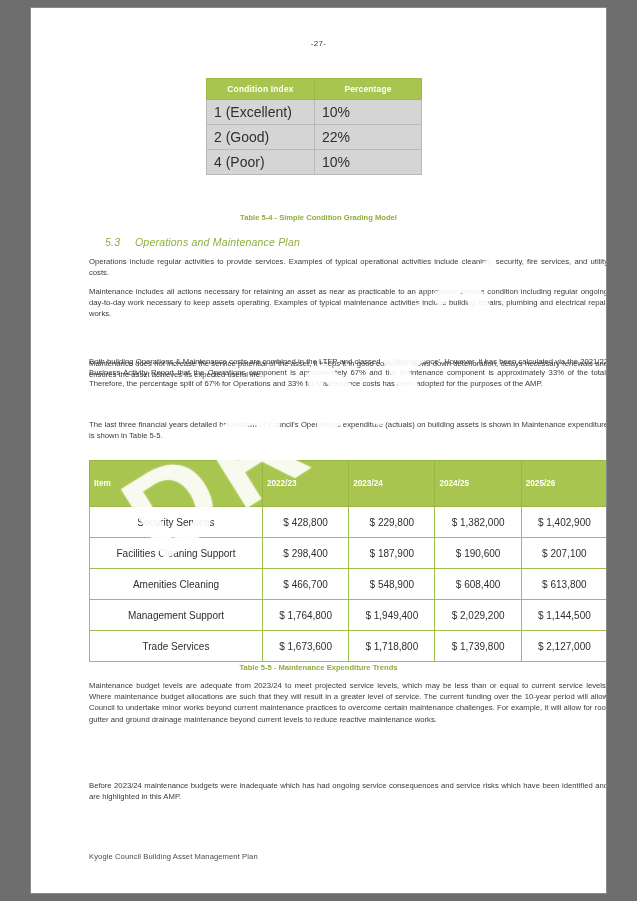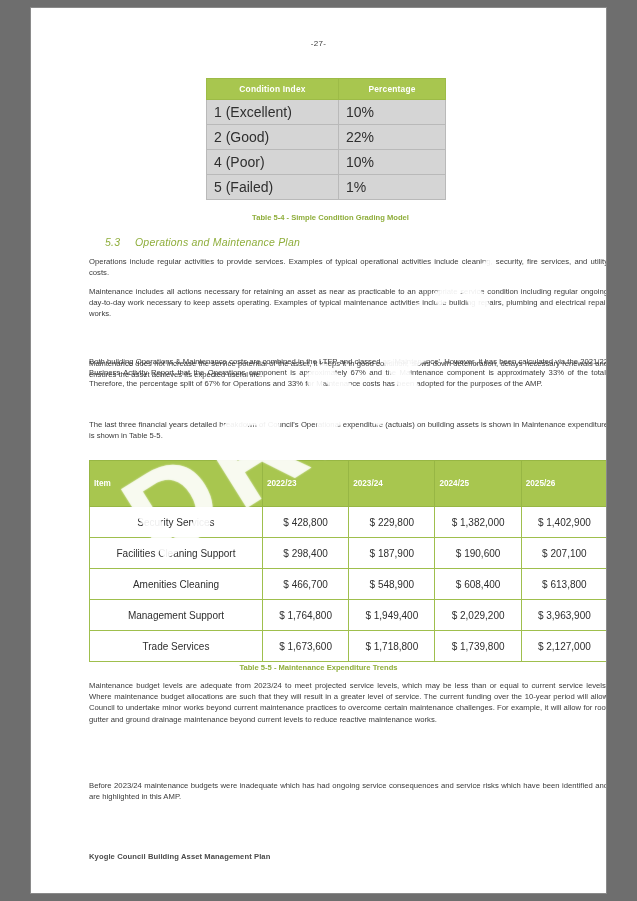--- a/index.html
+++ b/index.html
@@ -37,21 +37,21 @@
     text-align: center;
     font-size: 8px;
     color: #3b3b3b;
     letter-spacing: 0.3px;
   }
   
   .cond-table {
     position: absolute;
     top: 70px;
     left: 175px;
-    width: 240px;
+    width: 216px;
     border-collapse: collapse;
     font-size: 8.2px;
     color: #2c2c2c;
   }
   .cond-table th {
     background: #a8c64f;
     color: #ffffff;
     font-weight: bold;
     font-size: 8.4px;
     padding: 5px 6px;
@@ -68,21 +68,21 @@
   }
   .cond-table td.pct { width: 92px; }
   .tbl-caption {
     position: absolute;
     width: 100%;
     text-align: center;
     font-size: 7.6px;
     font-weight: bold;
     color: #8fae3c;
   }
-  #cond-caption { top: 205px; left: 0; margin-left: 12px; }
+  #cond-caption { top: 205px; left: 0; }
   
   .sec-head {
     position: absolute;
     left: 74px;
     top: 228px;
     font-size: 10.5px;
     font-weight: normal;
     font-style: italic;
     color: #8fae3c;
     letter-spacing: 0.2px;
@@ -136,21 +136,21 @@
     font-weight: bold;
     background: #ffffff;
   }
   #maint-caption { top: 655px; left: 0; }
   
   .footer {
     position: absolute;
     left: 58px;
     bottom: 32px;
     font-size: 7.6px;
-    font-weight: bold;
+    font-weight: normal;
     color: #4a4a4a;
     letter-spacing: 0.1px;
   }
   
   .watermark {
     position: absolute;
     left: 70px;
     top: 330px;
     font-size: 120px;
     font-weight: bold;
@@ -184,24 +184,20 @@
           <td class="pct">10%</td>
         </tr>
         <tr>
           <td>2 (Good)</td>
           <td class="pct">22%</td>
         </tr>
         <tr>
           <td>4 (Poor)</td>
           <td class="pct">10%</td>
         </tr>
-        <tr>
-          <td>5 (Failed)</td>
-          <td class="pct">1%</td>
-        </tr>
       </tbody>
     </table>
 
     <div class="tbl-caption blur" id="cond-caption">Table 5-4 - Simple Condition Grading Model</div>
 
     <div class="sec-head blur">
       <span class="num">5.3</span><span>Operations and Maintenance Plan</span>
     </div>
 
     <div class="body-text blur" id="p1">Operations include regular activities to provide services. Examples of typical operational activities include cleaning, security, fire services, and utility costs.</div>
@@ -240,21 +236,21 @@
           <td>$ 466,700</td>
           <td>$ 548,900</td>
           <td>$ 608,400</td>
           <td>$ 613,800</td>
         </tr>
         <tr>
           <td class="item-cell">Management Support</td>
           <td>$ 1,764,800</td>
           <td>$ 1,949,400</td>
           <td>$ 2,029,200</td>
-          <td>$ 3,963,900</td>
+          <td>$ 1,144,500</td>
         </tr>
         <tr>
           <td class="item-cell">Trade Services</td>
           <td>$ 1,673,600</td>
           <td>$ 1,718,800</td>
           <td>$ 1,739,800</td>
           <td>$ 2,127,000</td>
         </tr>
       </tbody>
     </table>

